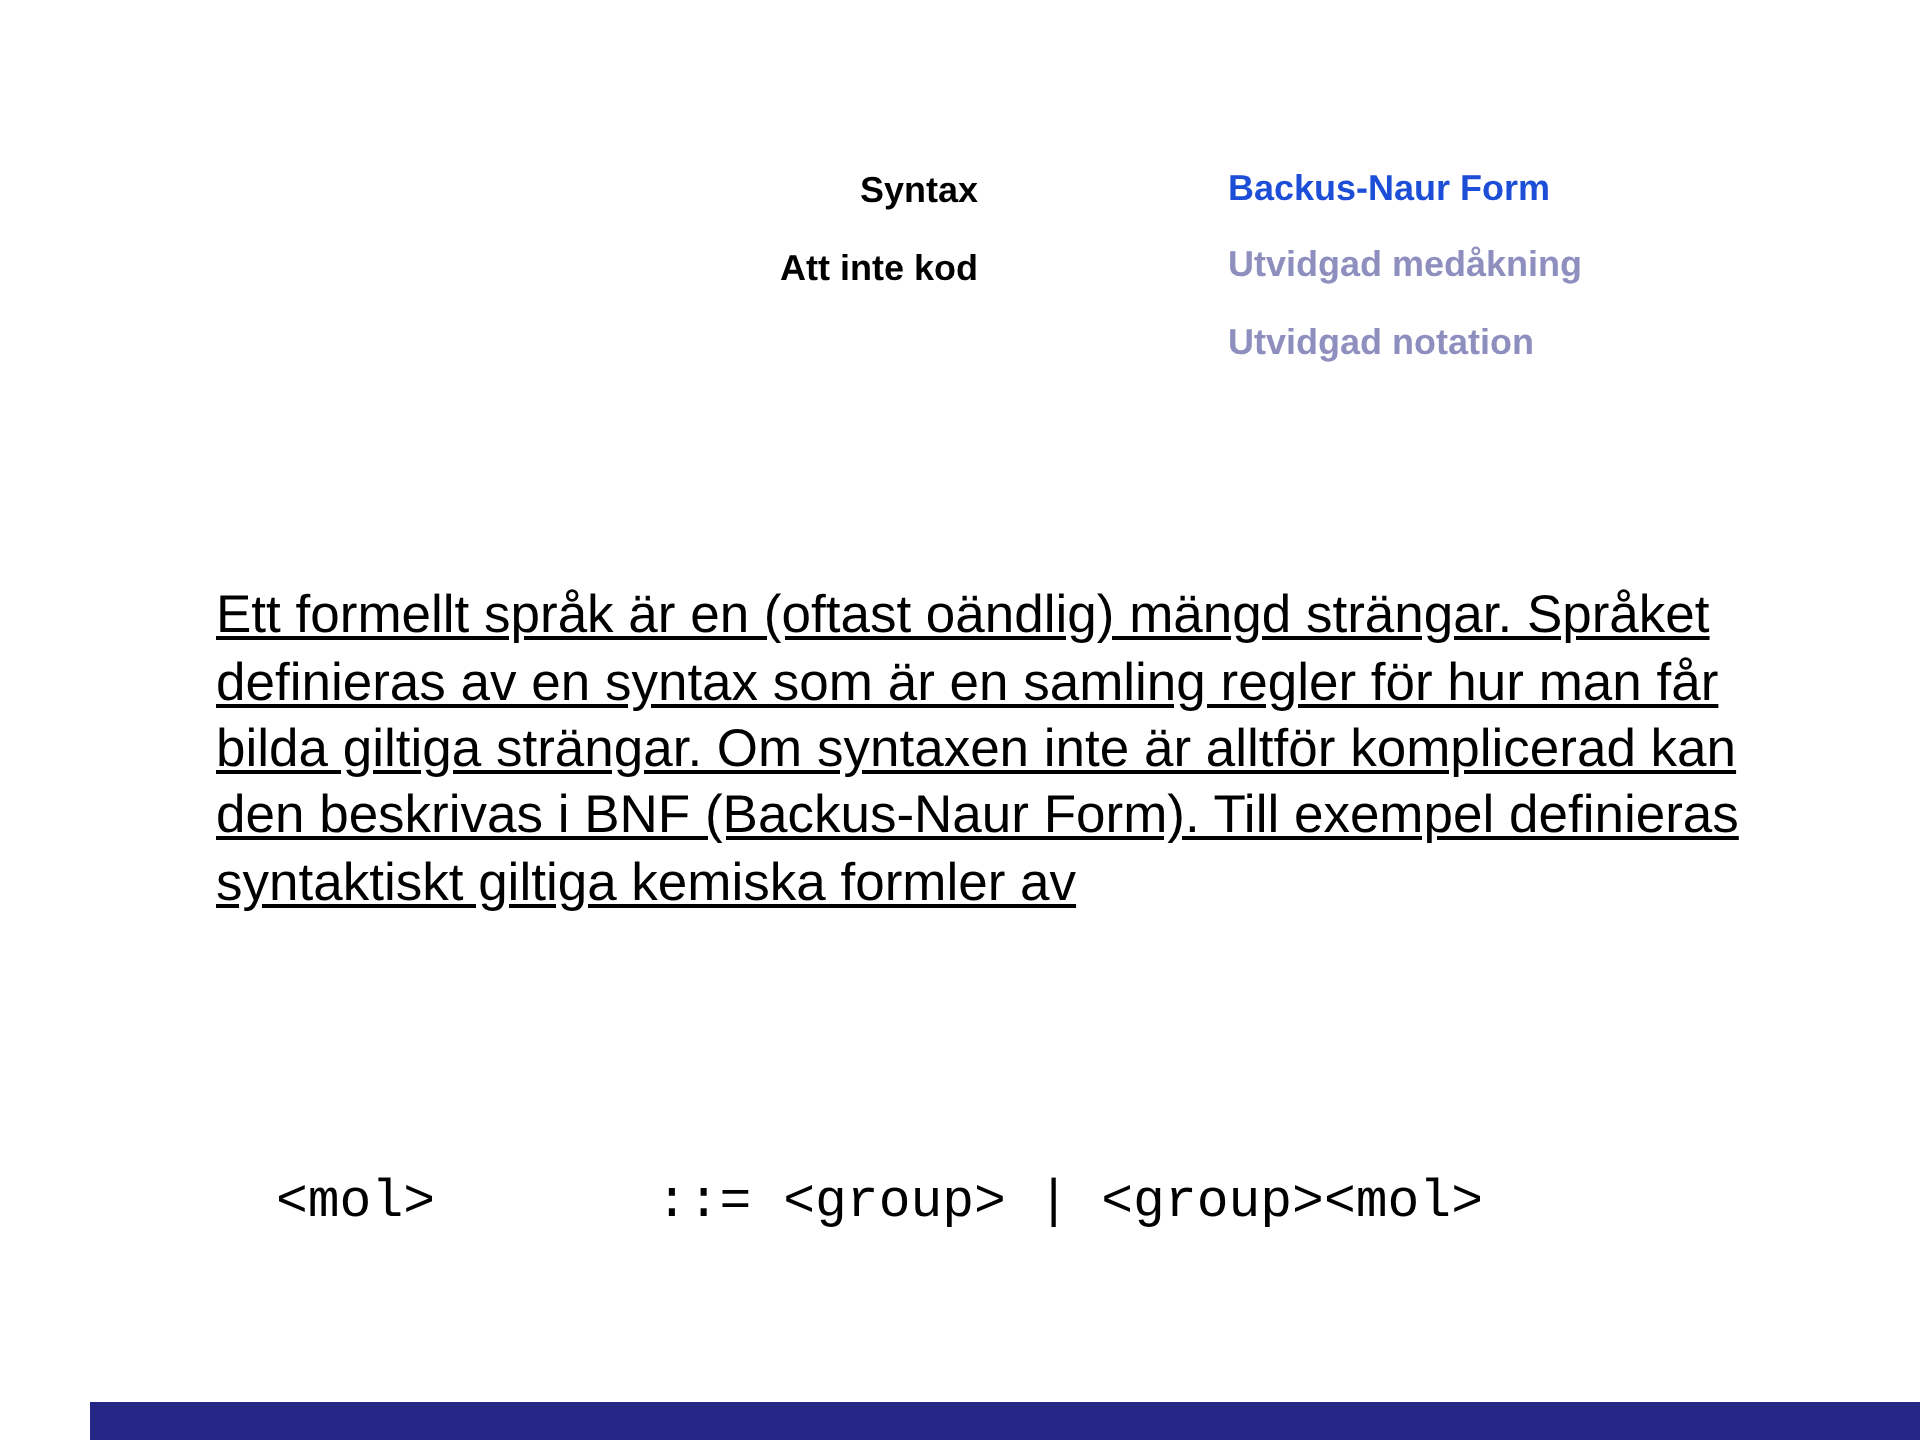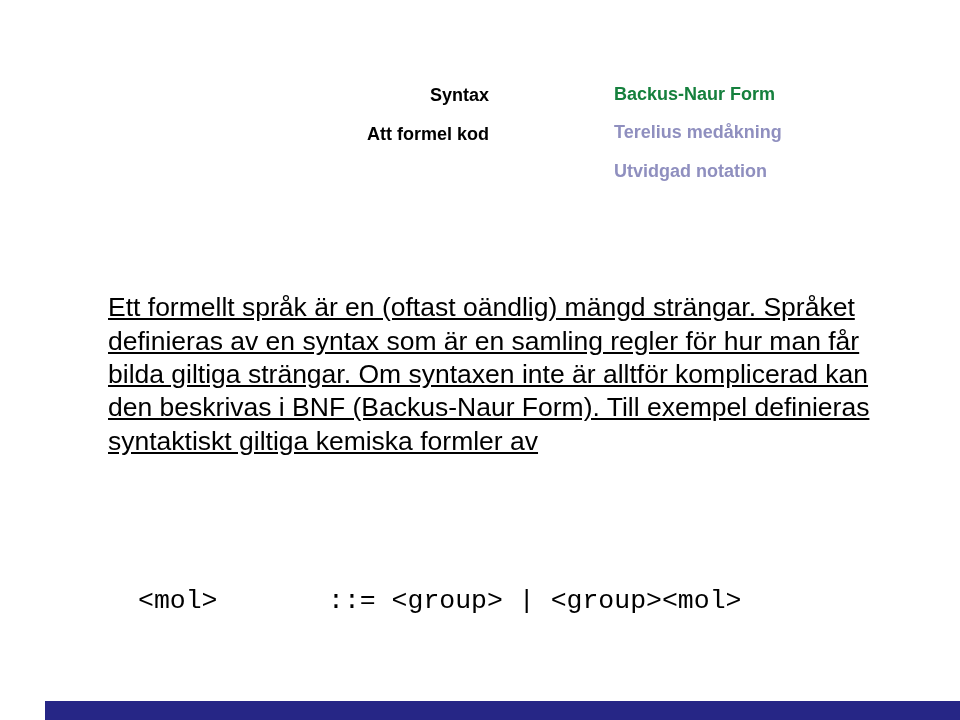--- a/index.html
+++ b/index.html
@@ -25,21 +25,21 @@
     flex: 1;
     text-align: left;
   }
   .hl-line {
     color: #000;
     font-weight: bold;
     font-size: 18px;
     line-height: 1.35;
   }
   .hr-line {
-    color: #15803d;
+    color: #1d4ed8;
     font-weight: bold;
     font-size: 18px;
     line-height: 1.3;
   }
   .hr-line.faded {
     color: #8f8fbf;
   }
   .content {
     padding: 38px 48px 0 48px;
   }
@@ -82,25 +82,25 @@
     text-align: left;
     line-height: 34px;
   }
 </style>
 </head>
 <body>
 
 <div class="header">
   <div class="header-left">
     <div class="hl-line">Syntax</div>
-    <div class="hl-line">Att formel kod</div>
+    <div class="hl-line">Att inte kod</div>
   </div>
   <div class="header-right">
     <div class="hr-line">Backus-Naur Form</div>
-    <div class="hr-line faded">Terelius medåkning</div>
+    <div class="hr-line faded">Utvidgad medåkning</div>
     <div class="hr-line faded">Utvidgad notation</div>
   </div>
 </div>
 
 <div class="content">
   <p class="para">Ett formellt språk är en (oftast oändlig) mängd strängar. Språket definieras av en syntax som är en samling regler för hur man får bilda giltiga strängar. Om syntaxen inte är alltför komplicerad kan den beskrivas i BNF (Backus-Naur Form). Till exempel definieras syntaktiskt giltiga kemiska formler av</p>
 
   <div class="bnf">
     <span class="bnf-line"><span class="bnf-term">&lt;mol&gt;</span><span>::= &lt;group&gt; | &lt;group&gt;&lt;mol&gt;</span></span>
     

